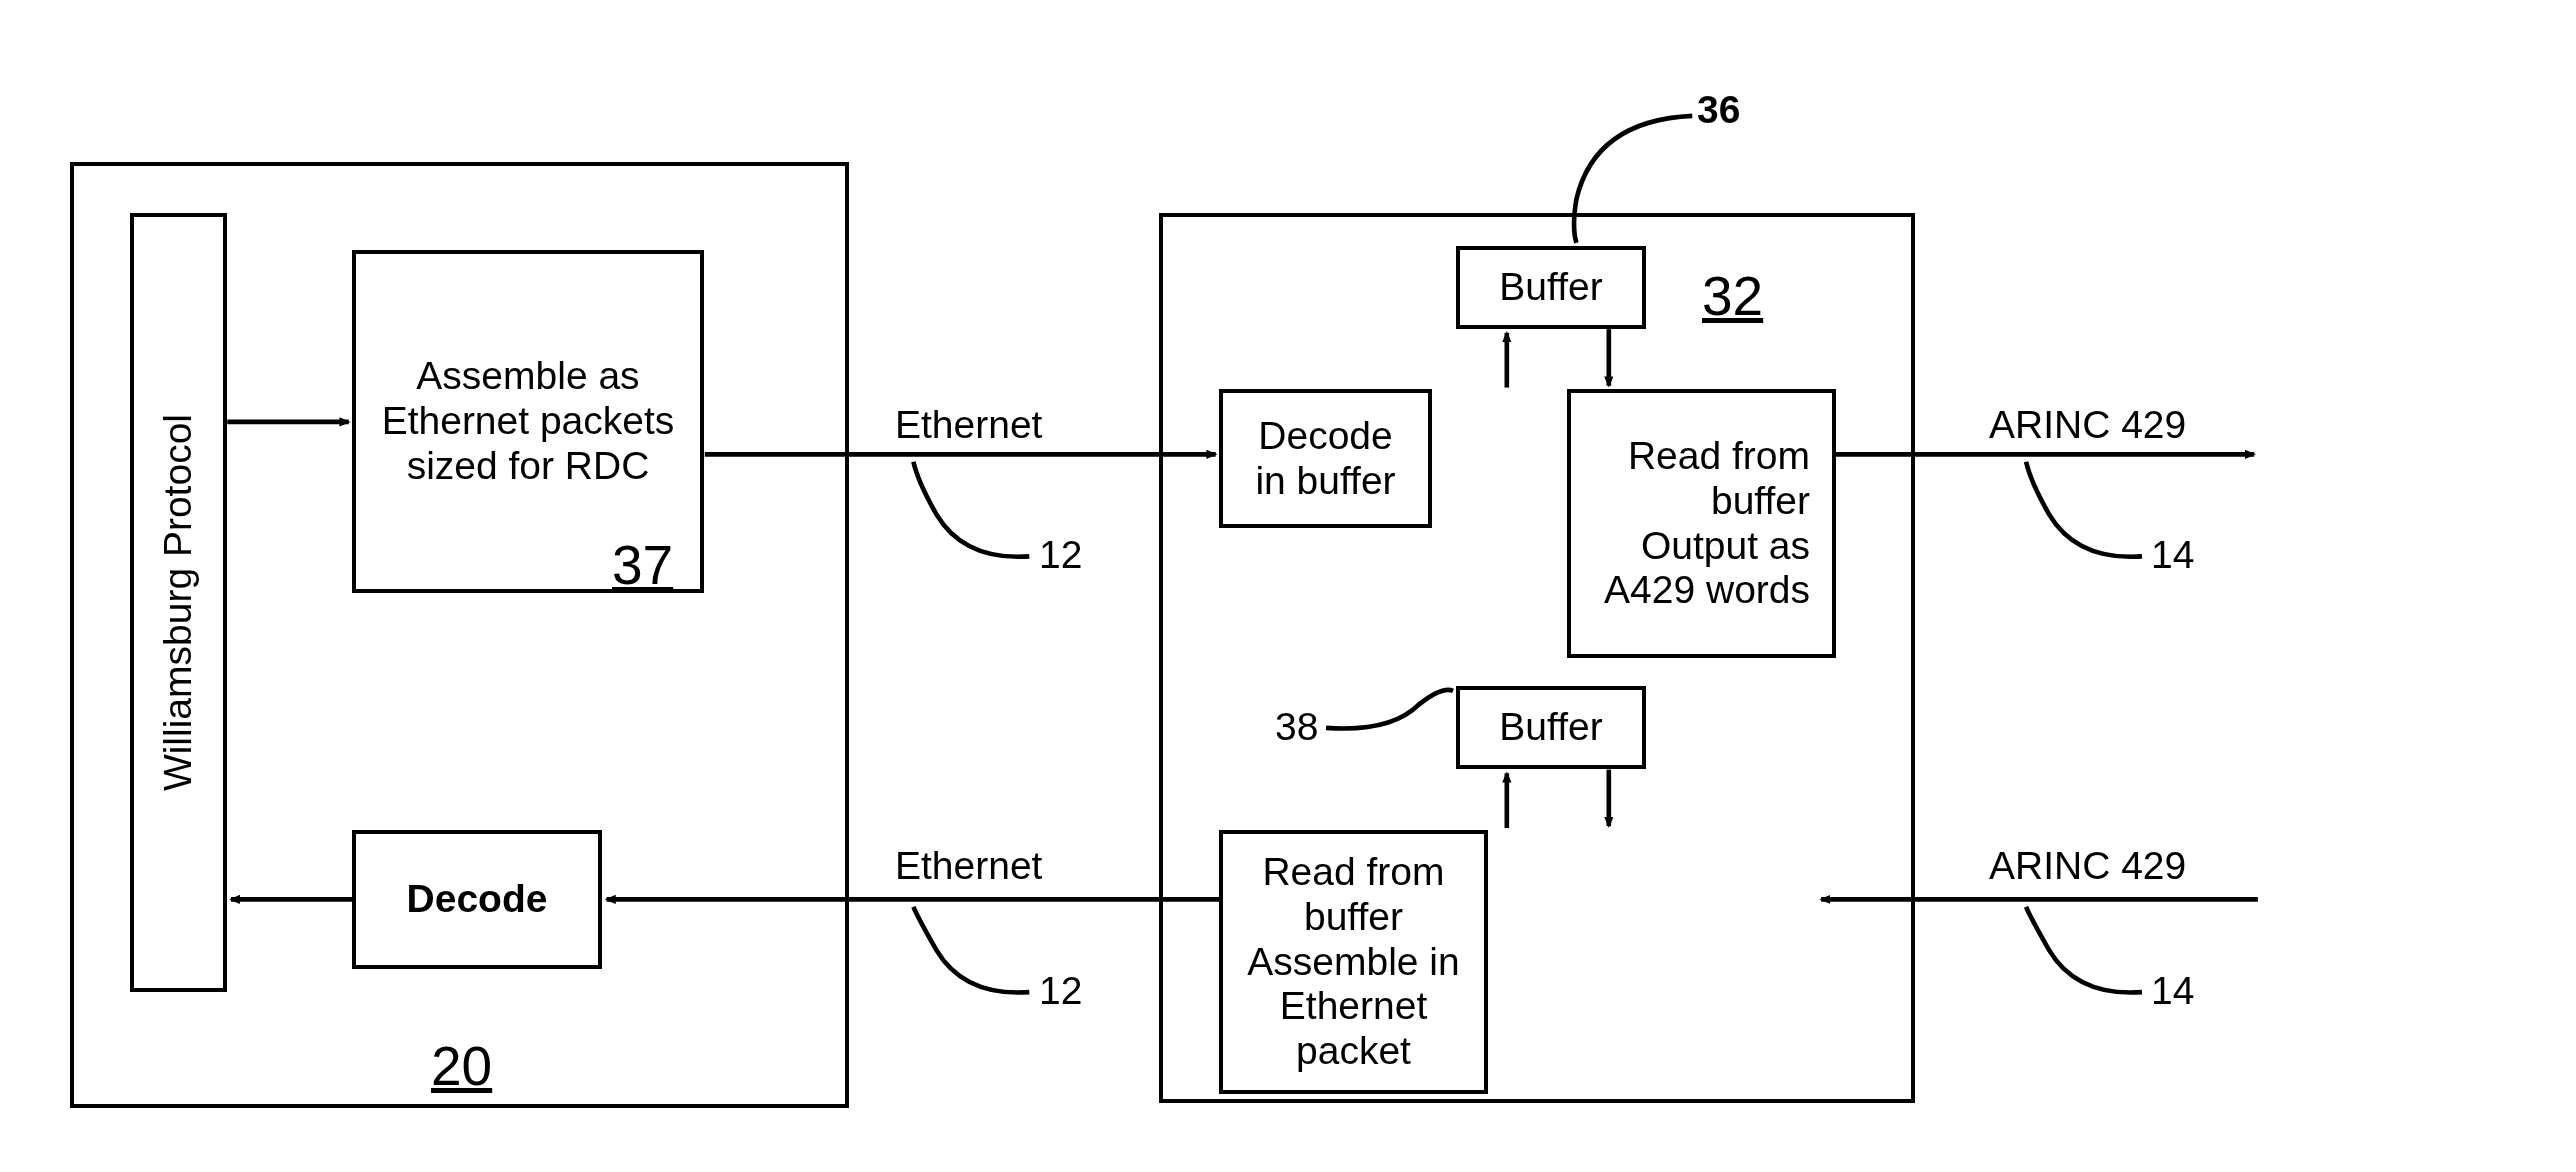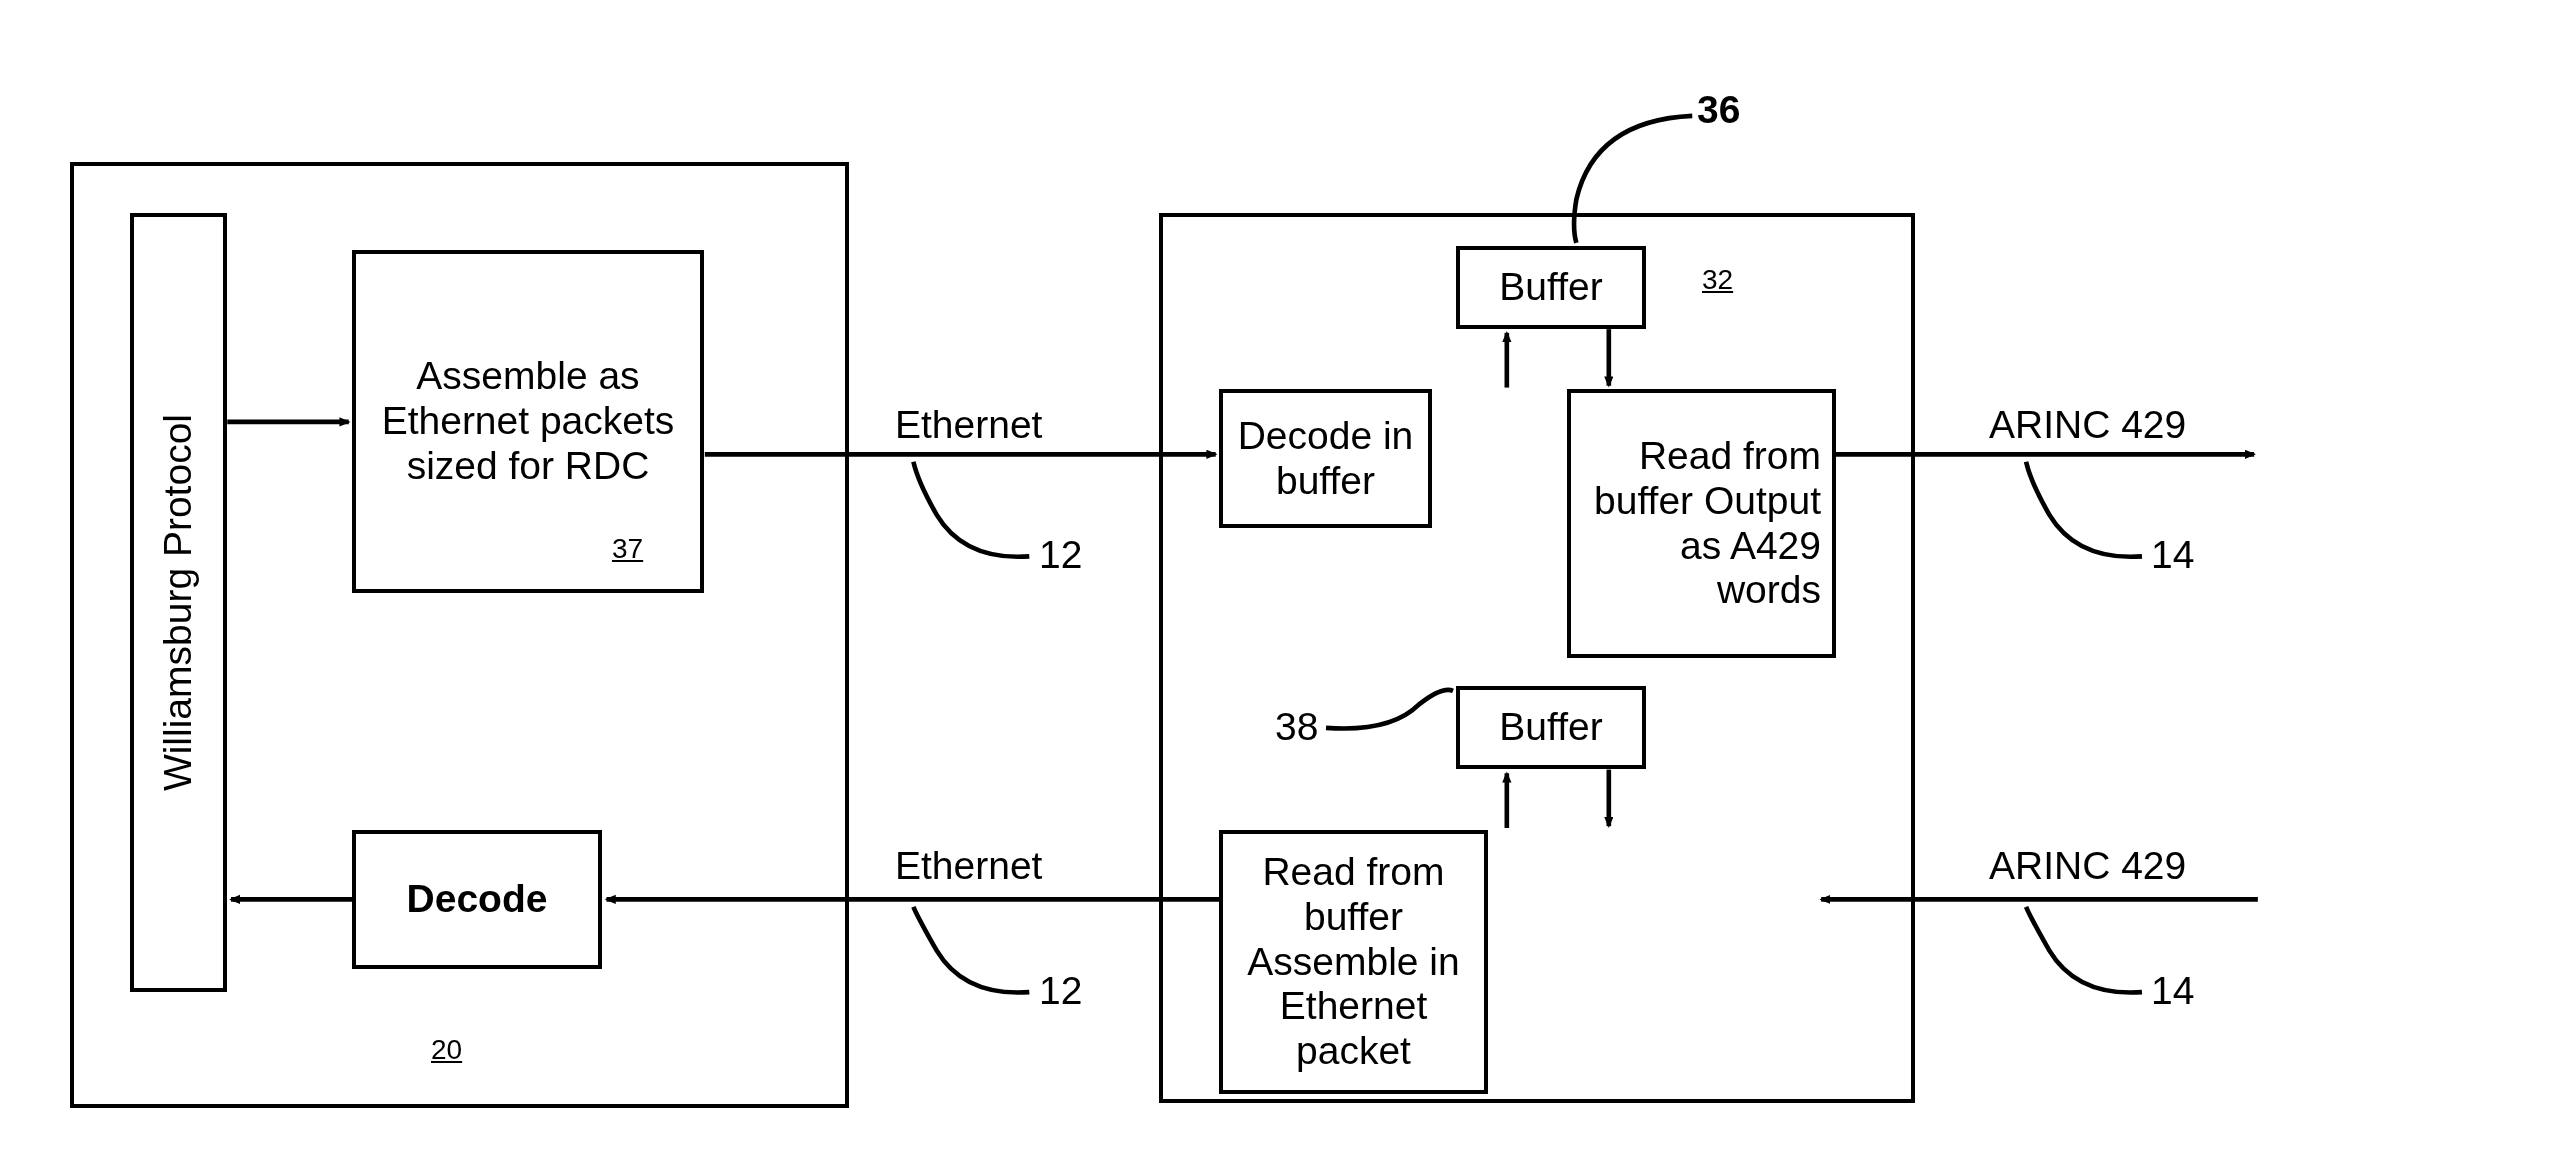--- a/index.html
+++ b/index.html
@@ -19,32 +19,32 @@
   }
   .box {
     position: absolute;
     border: 4.6px solid #000;
     box-sizing: border-box;
     display: flex;
     align-items: center;
     justify-content: center;
     text-align: center;
     line-height: 1.15;
-    padding: 11px;
+    padding: 22px;
     background: #fff;
   }
   .label {
     position: absolute;
     text-align: center;
     line-height: 1.15;
   }
   .ref {
     position: absolute;
     text-decoration: underline;
-    font-size: 28px;
+    font-size: 55px;
   }
   .vtext {
     writing-mode: vertical-rl;
     transform: rotate(180deg);
     text-align: center;
   }
   svg.overlay {
     position: absolute;
     left: 0;
     top: 0;

